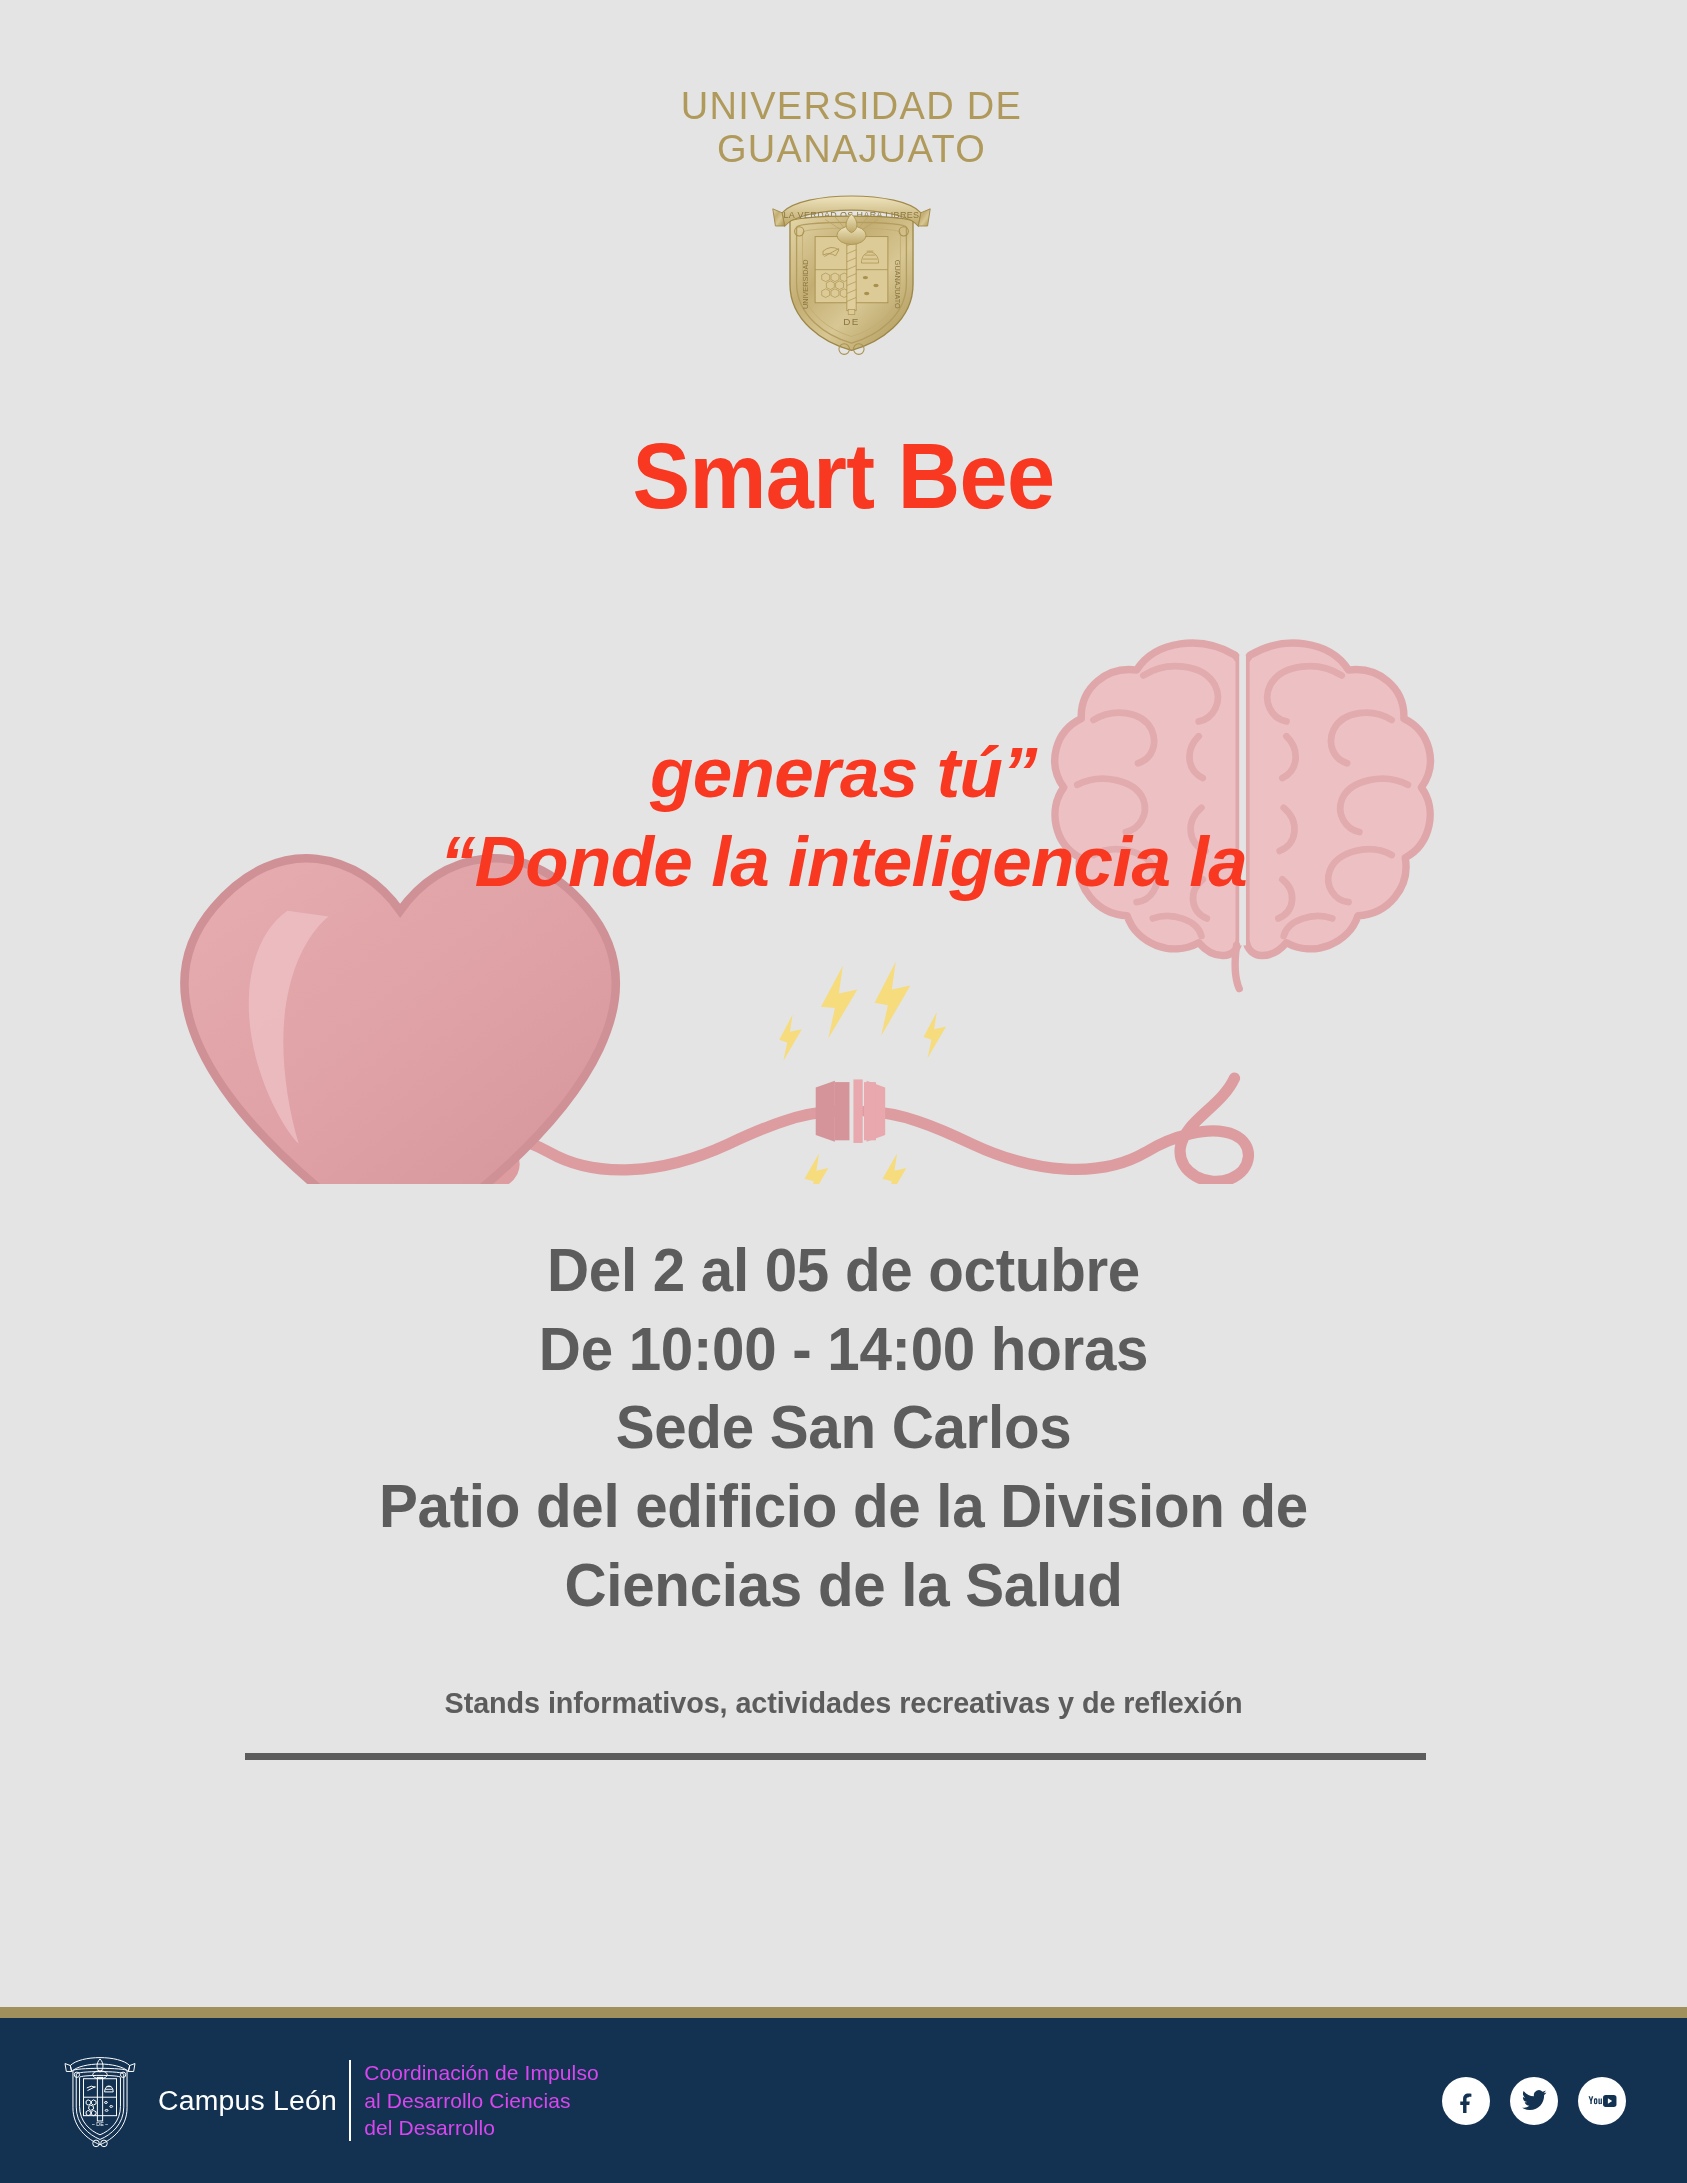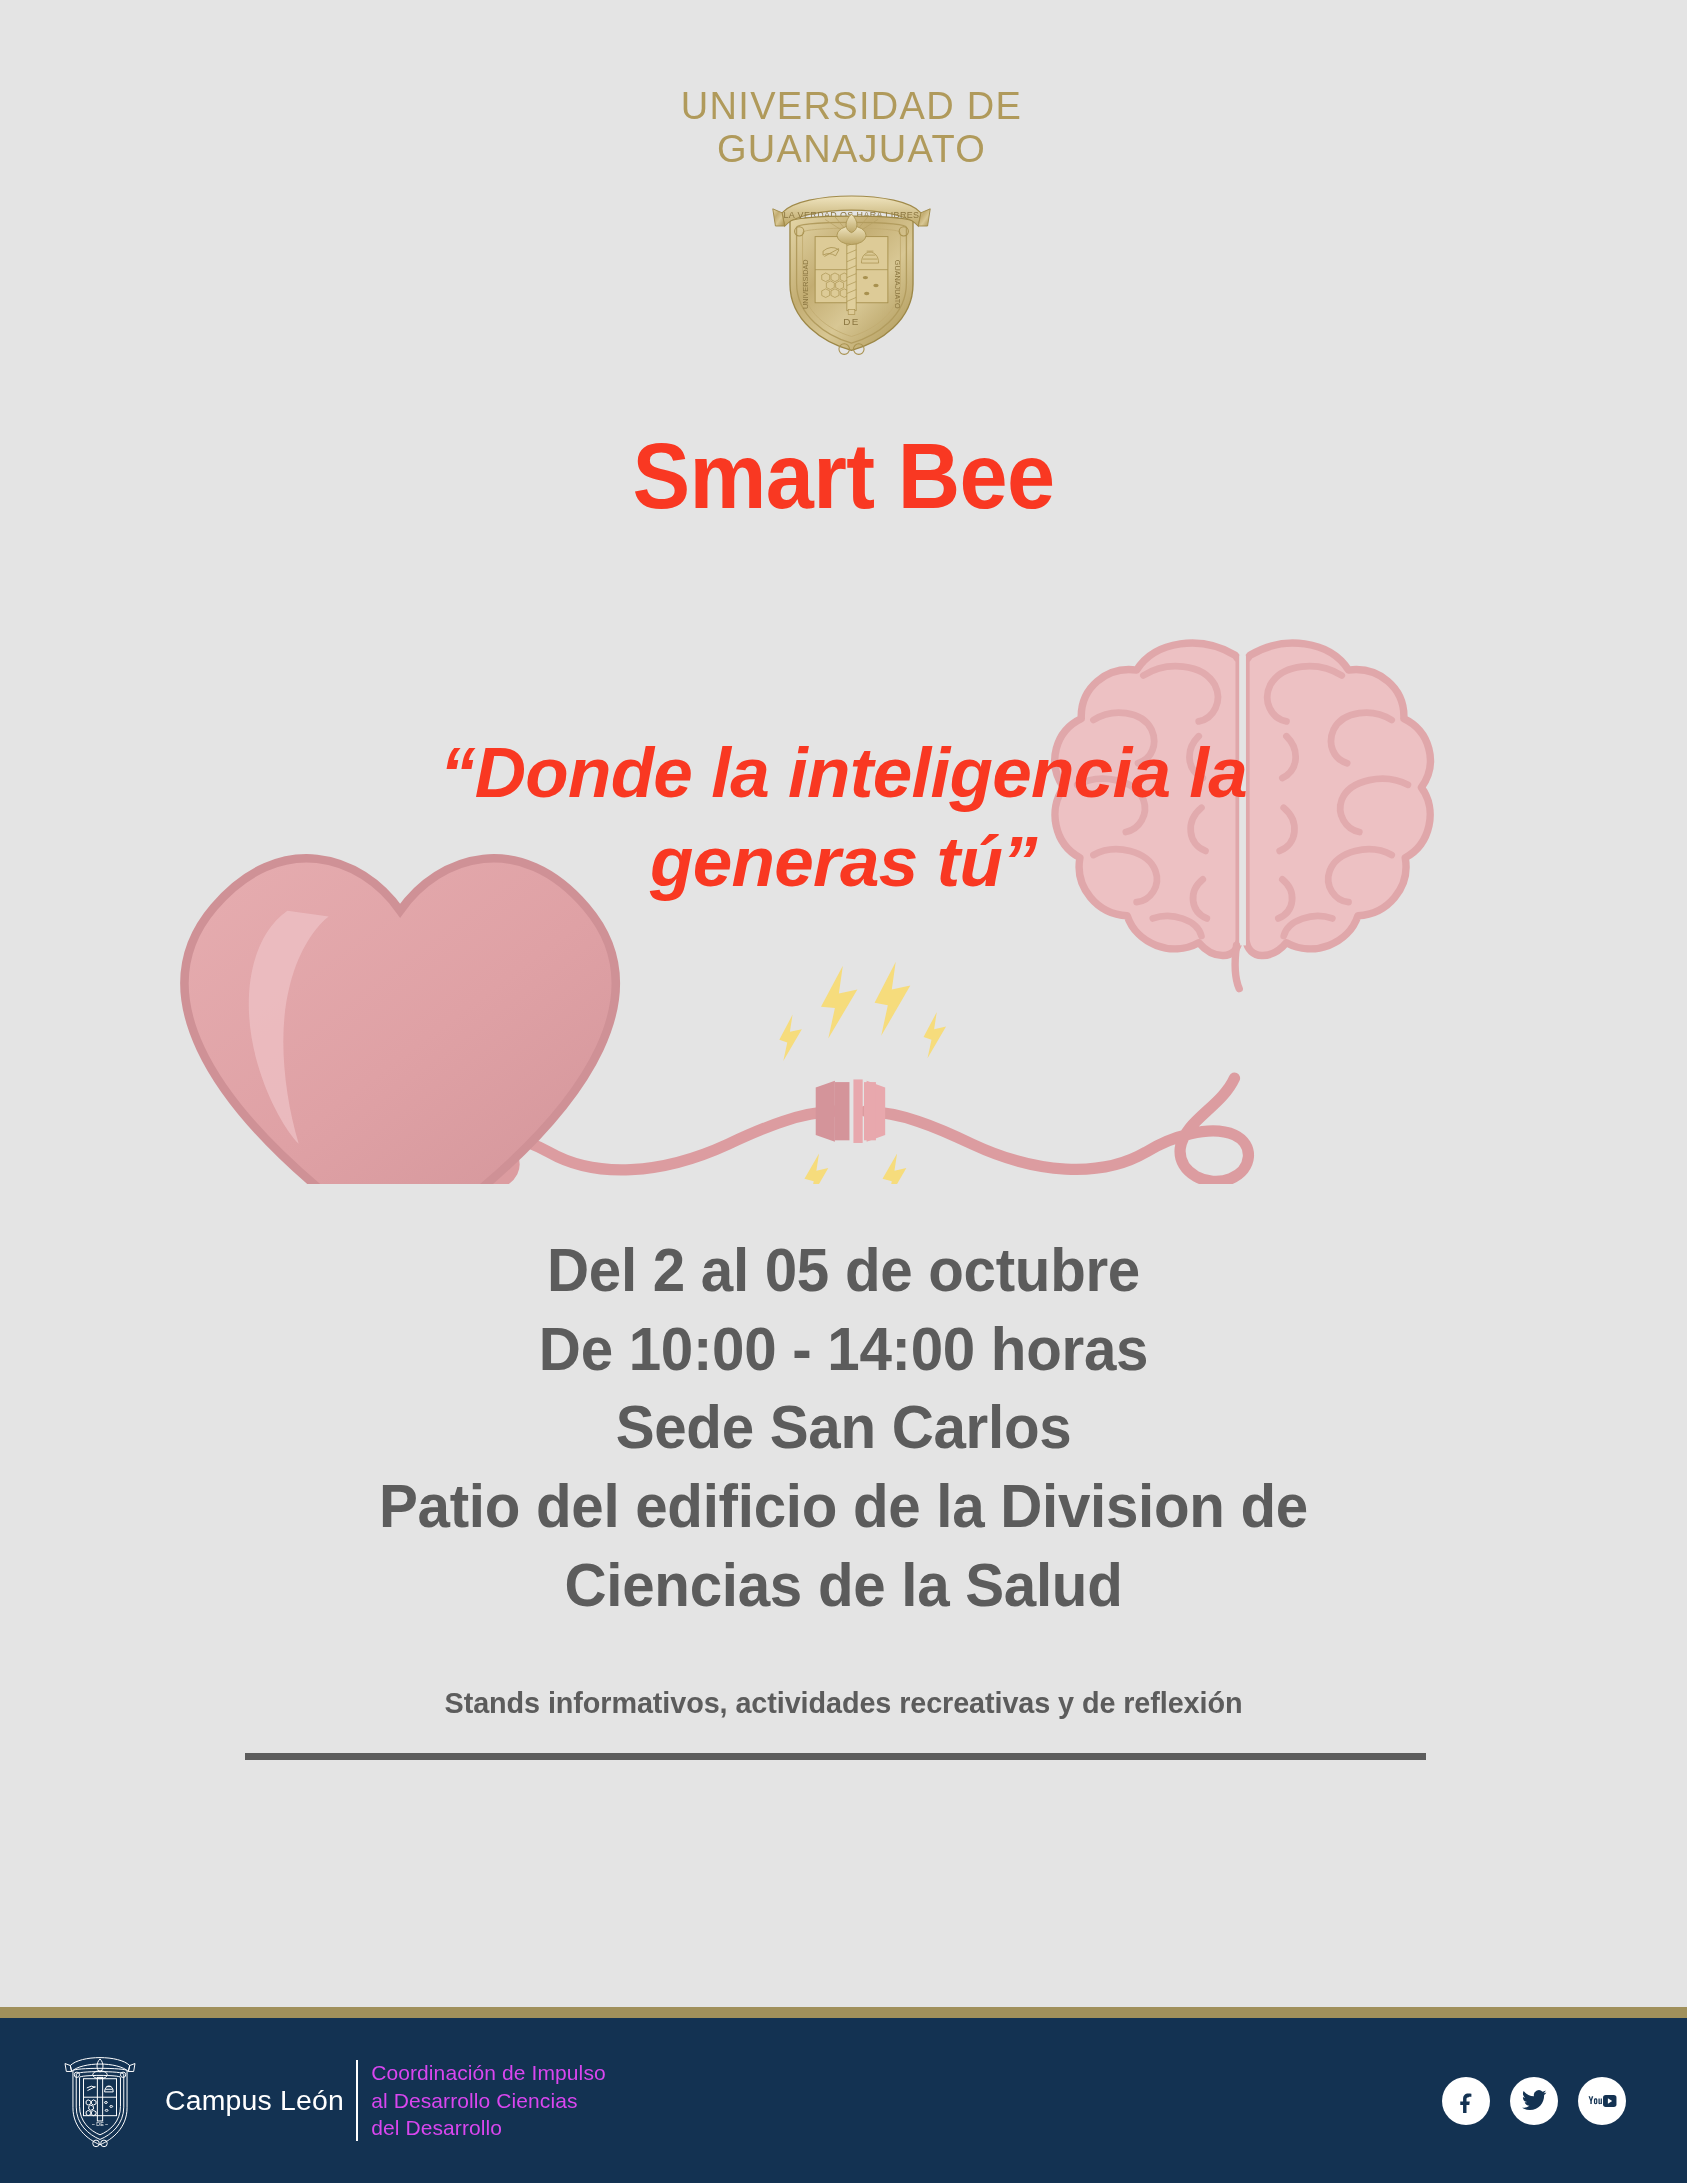--- a/index.html
+++ b/index.html
@@ -141,21 +141,21 @@
   .footer-left {
     display: flex;
     align-items: center;
     margin-left: 61px;
   }
   .crest-footer { width: 78px; height: 99px; }
   .campus-label {
     color: #ffffff;
     font-size: 28.4px;
     font-weight: 400;
-    margin-left: 26px;
+    margin-left: 19px;
     white-space: nowrap;
     letter-spacing: 0.2px;
   }
   .vrule {
     width: 2px;
     height: 81px;
     background: #ffffff;
     margin: 0 13.2px 0 12px;
   }
   .coord-lines {
@@ -372,22 +372,22 @@
       <path d="M1322 586 L 1354 524 L 1348 566 L 1376 560 L 1332 636 L 1342 590 Z"></path>
       <path d="M1178 642 L 1198 604 L 1194 630 L 1212 626 L 1184 674 L 1190 646 Z"></path>
       <path d="M1396 638 L 1416 600 L 1412 626 L 1430 622 L 1402 670 L 1408 642 Z"></path>
       <path d="M1216 852 L 1238 814 L 1234 840 L 1252 836 L 1224 884 L 1230 856 Z"></path>
       <path d="M1334 852 L 1356 814 L 1352 840 L 1370 836 L 1342 884 L 1348 856 Z"></path>
     </g>
   </svg>
 </div>
 
 <div class="slogan">
+  <span class="ln">generas tú”</span>
   <span class="ln">“Donde la inteligencia la</span>
-  <span class="ln">generas tú”</span>
 </div>
 
 <div class="details">
   <span class="ln">Del 2 al 05 de octubre</span>
   <span class="ln">De 10:00 - 14:00 horas</span>
   <span class="ln">Sede San Carlos</span>
   <span class="ln">Patio del edificio de la Division de</span>
   <span class="ln">Ciencias de la Salud</span>
 </div>
 

